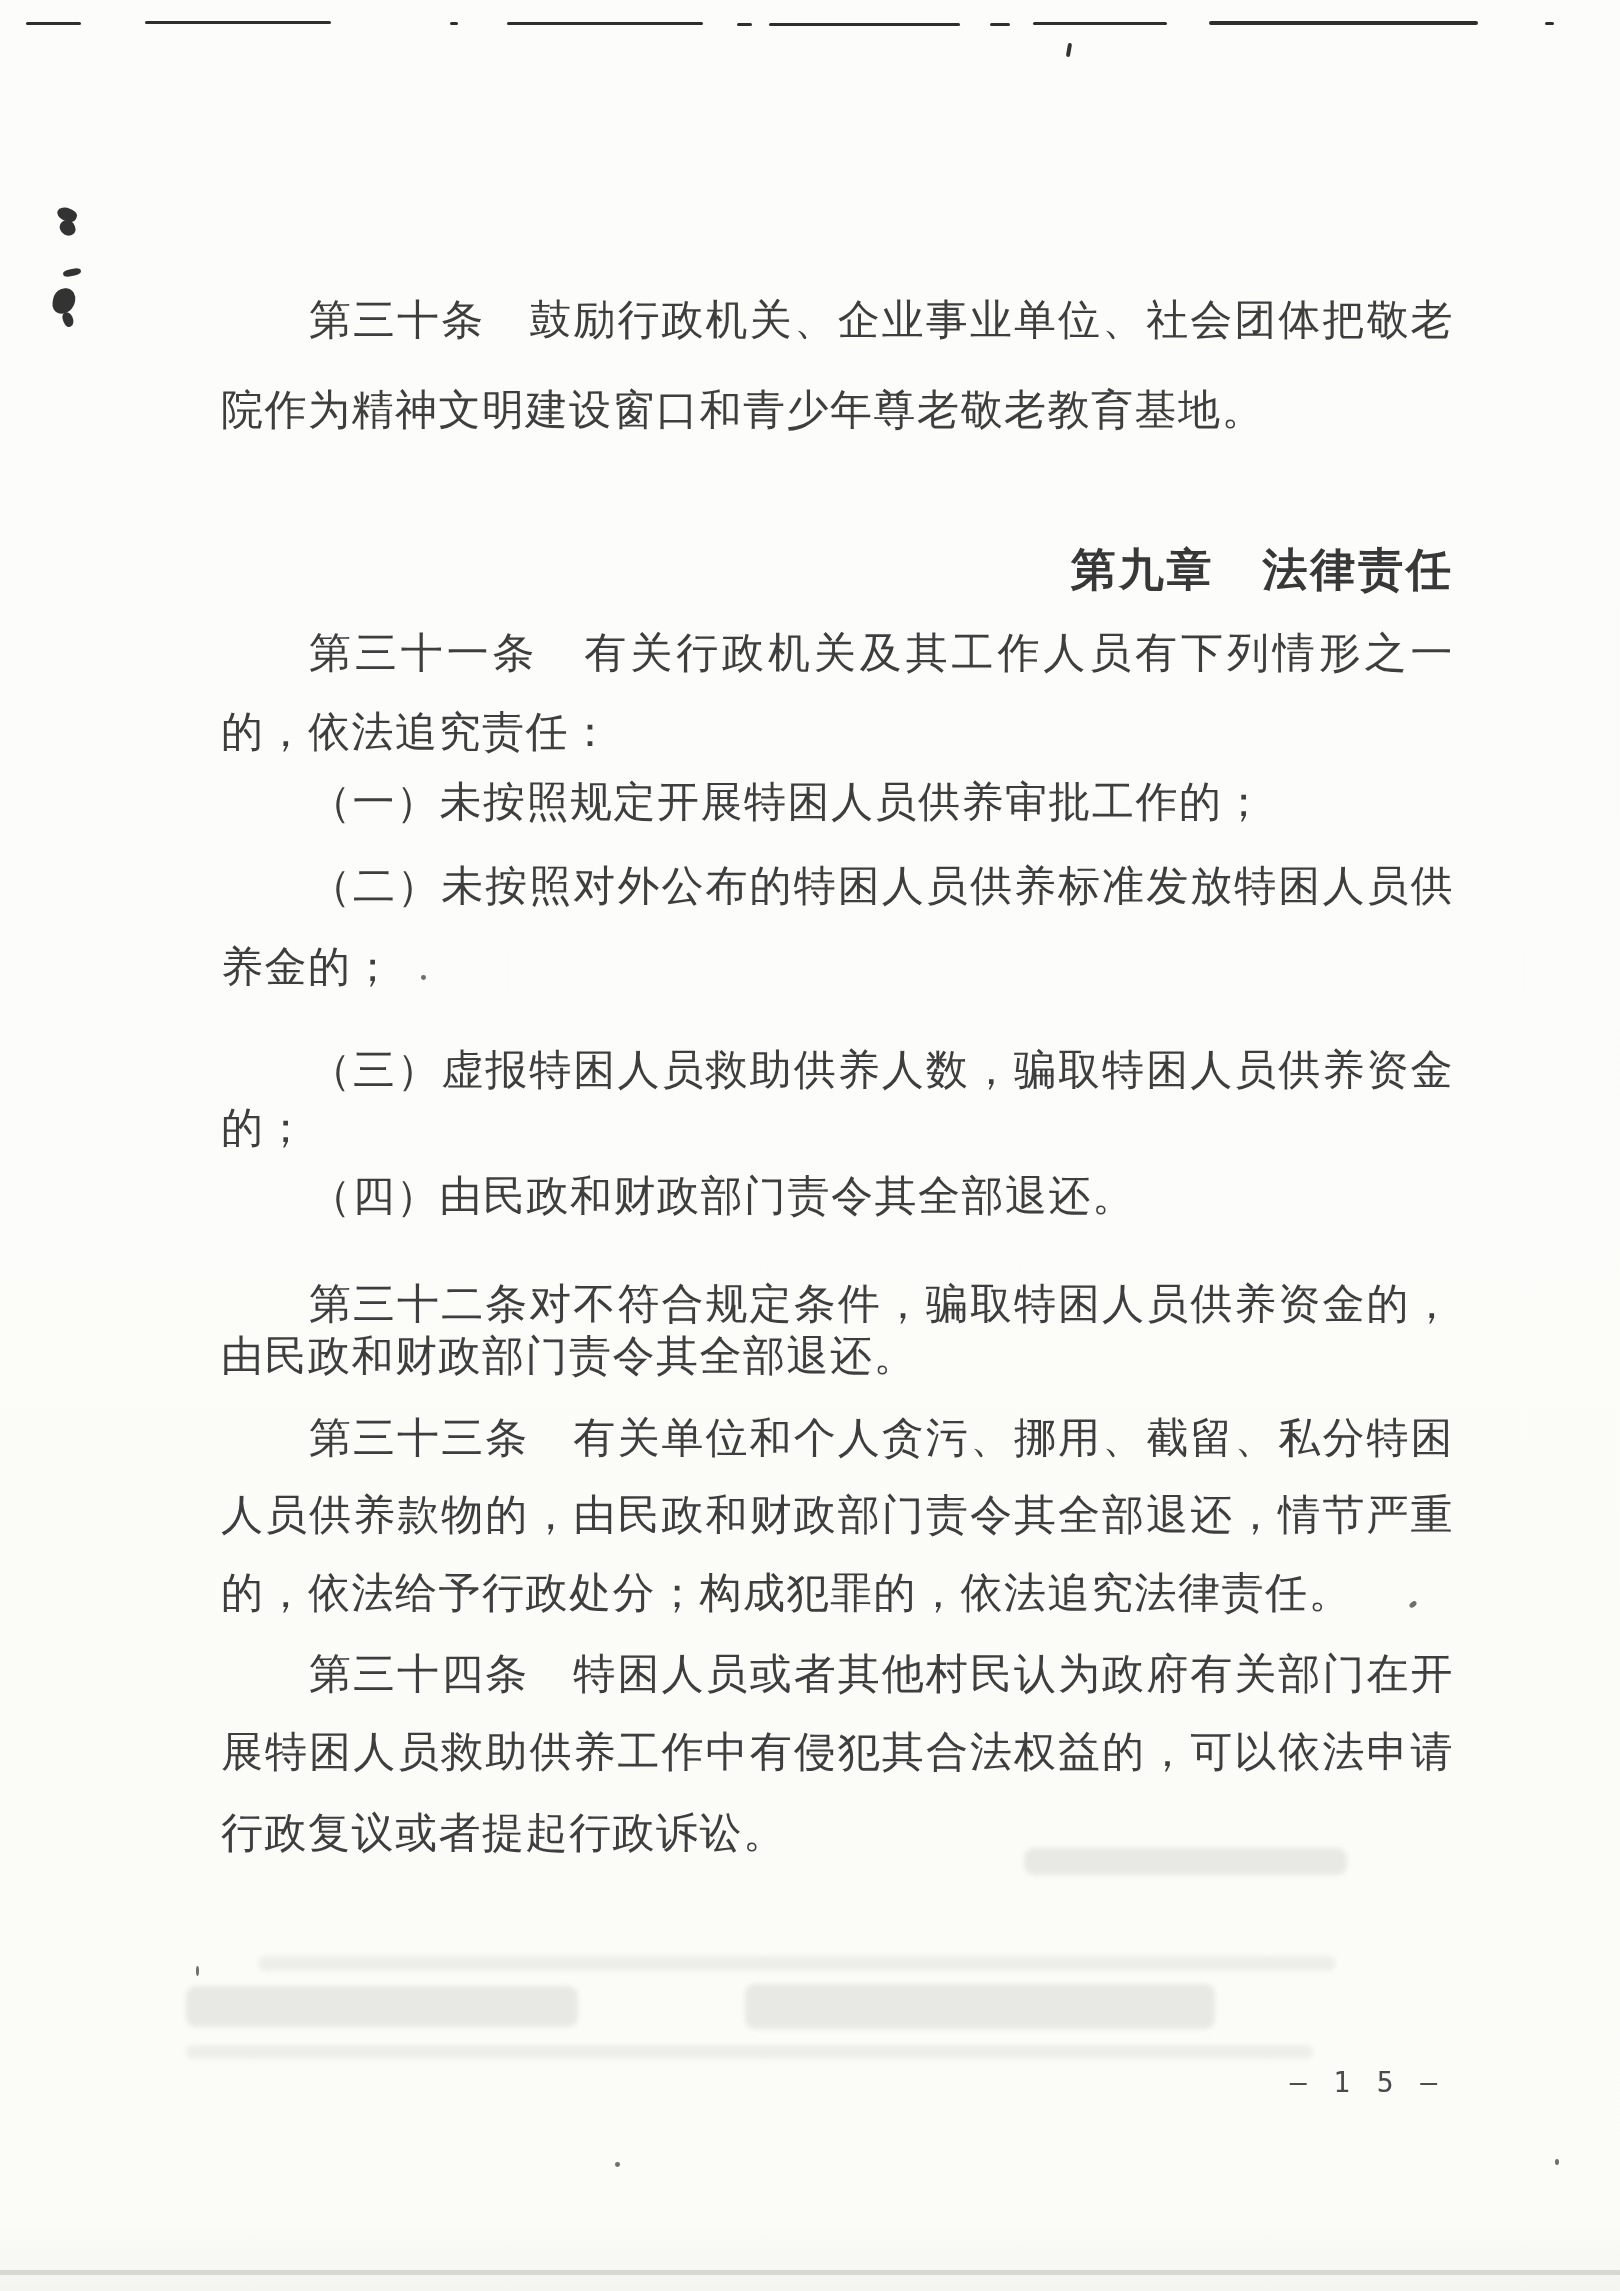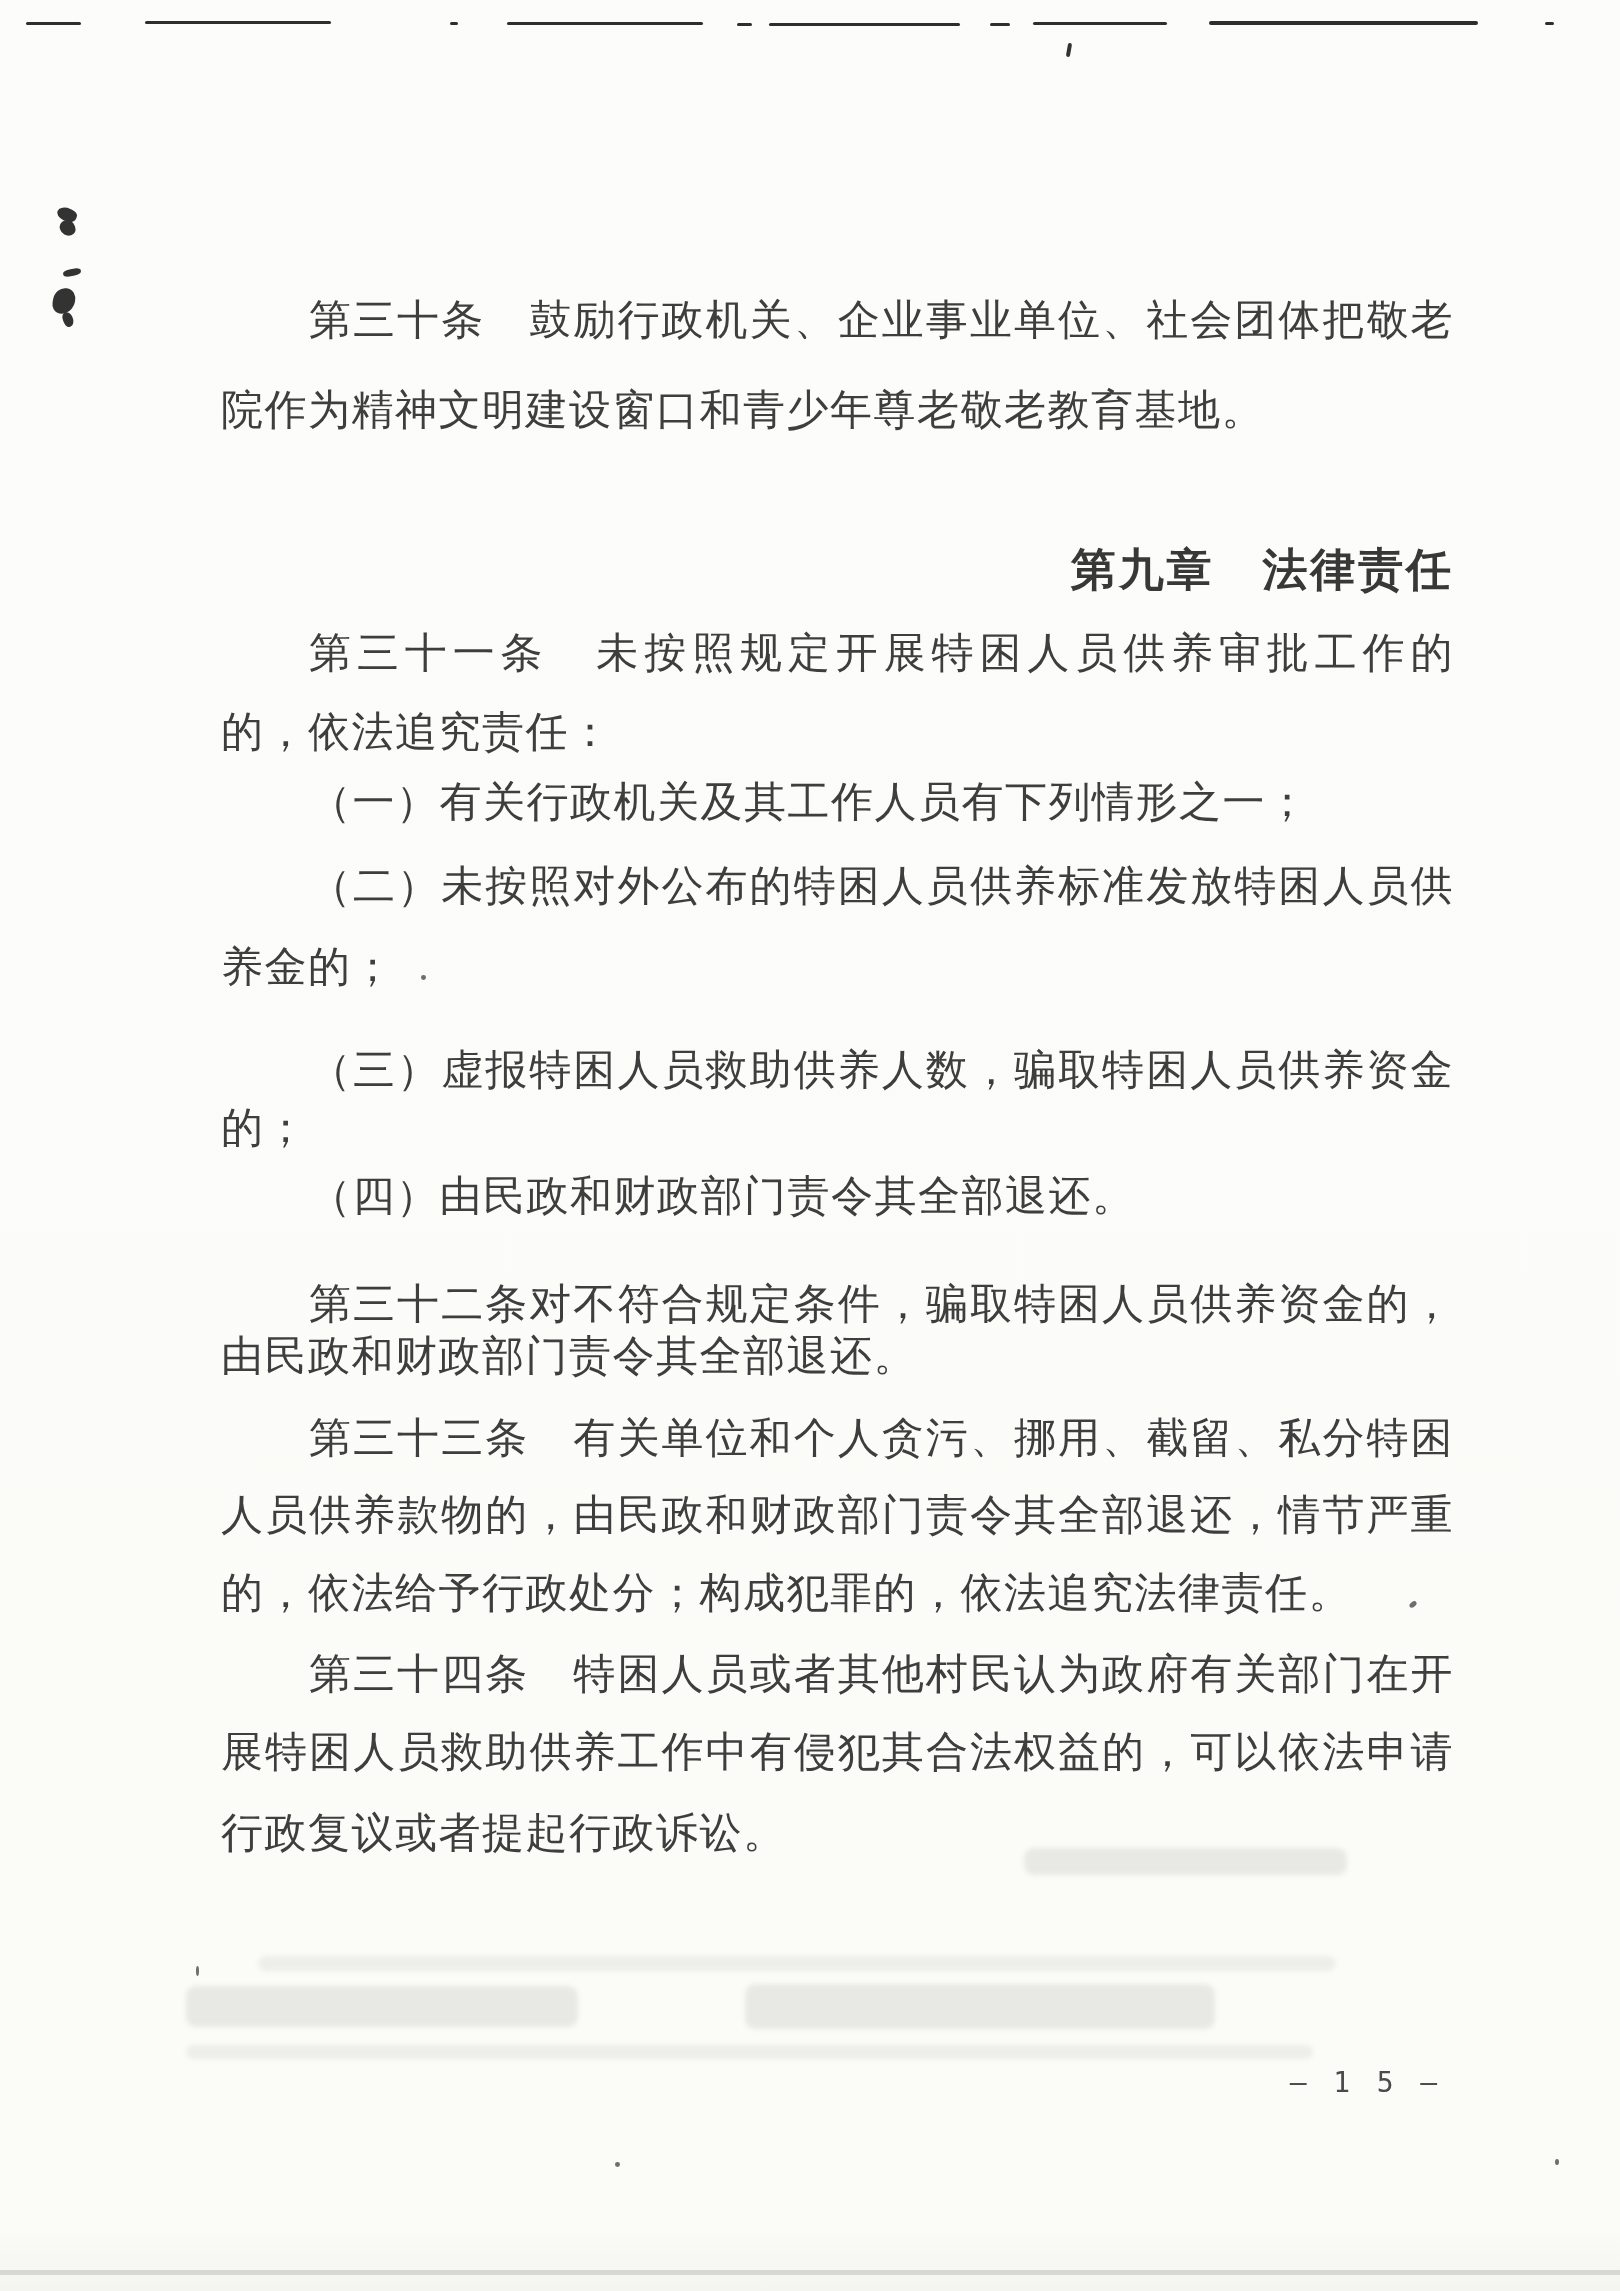--- a/index.html
+++ b/index.html
@@ -130,26 +130,26 @@
   <div>
 
     <div>
       <div class="line indent full" style="top:294px;">第三十条　鼓励行政机关、企业事业单位、社会团体把敬老</div>
       <div class="line" style="top:384px;">院作为精神文明建设窗口和青少年尊老敬老教育基地。</div>
     </div>
 
     <div class="chapter-heading" style="top:540px;text-align:right;">第九章　法律责任</div>
 
     <div>
-      <div class="line indent full" style="top:627px;">第三十一条　未按照规定开展特困人员供养审批工作的</div>
+      <div class="line indent full" style="top:627px;">第三十一条　有关行政机关及其工作人员有下列情形之一</div>
       <div class="line" style="top:706px;">的，依法追究责任：</div>
     </div>
 
     <div>
-      <div class="line indent" style="top:776px;">（一）有关行政机关及其工作人员有下列情形之一；</div>
+      <div class="line indent" style="top:776px;">（一）未按照规定开展特困人员供养审批工作的；</div>
     </div>
 
     <div>
       <div class="line indent full" style="top:860px;">（二）未按照对外公布的特困人员供养标准发放特困人员供</div>
       <div class="line" style="top:941px;">养金的；</div>
     </div>
 
     <div>
       <div class="line indent full" style="top:1044px;">（三）虚报特困人员救助供养人数，骗取特困人员供养资金</div>
       <div class="line" style="top:1102px;">的；</div>

